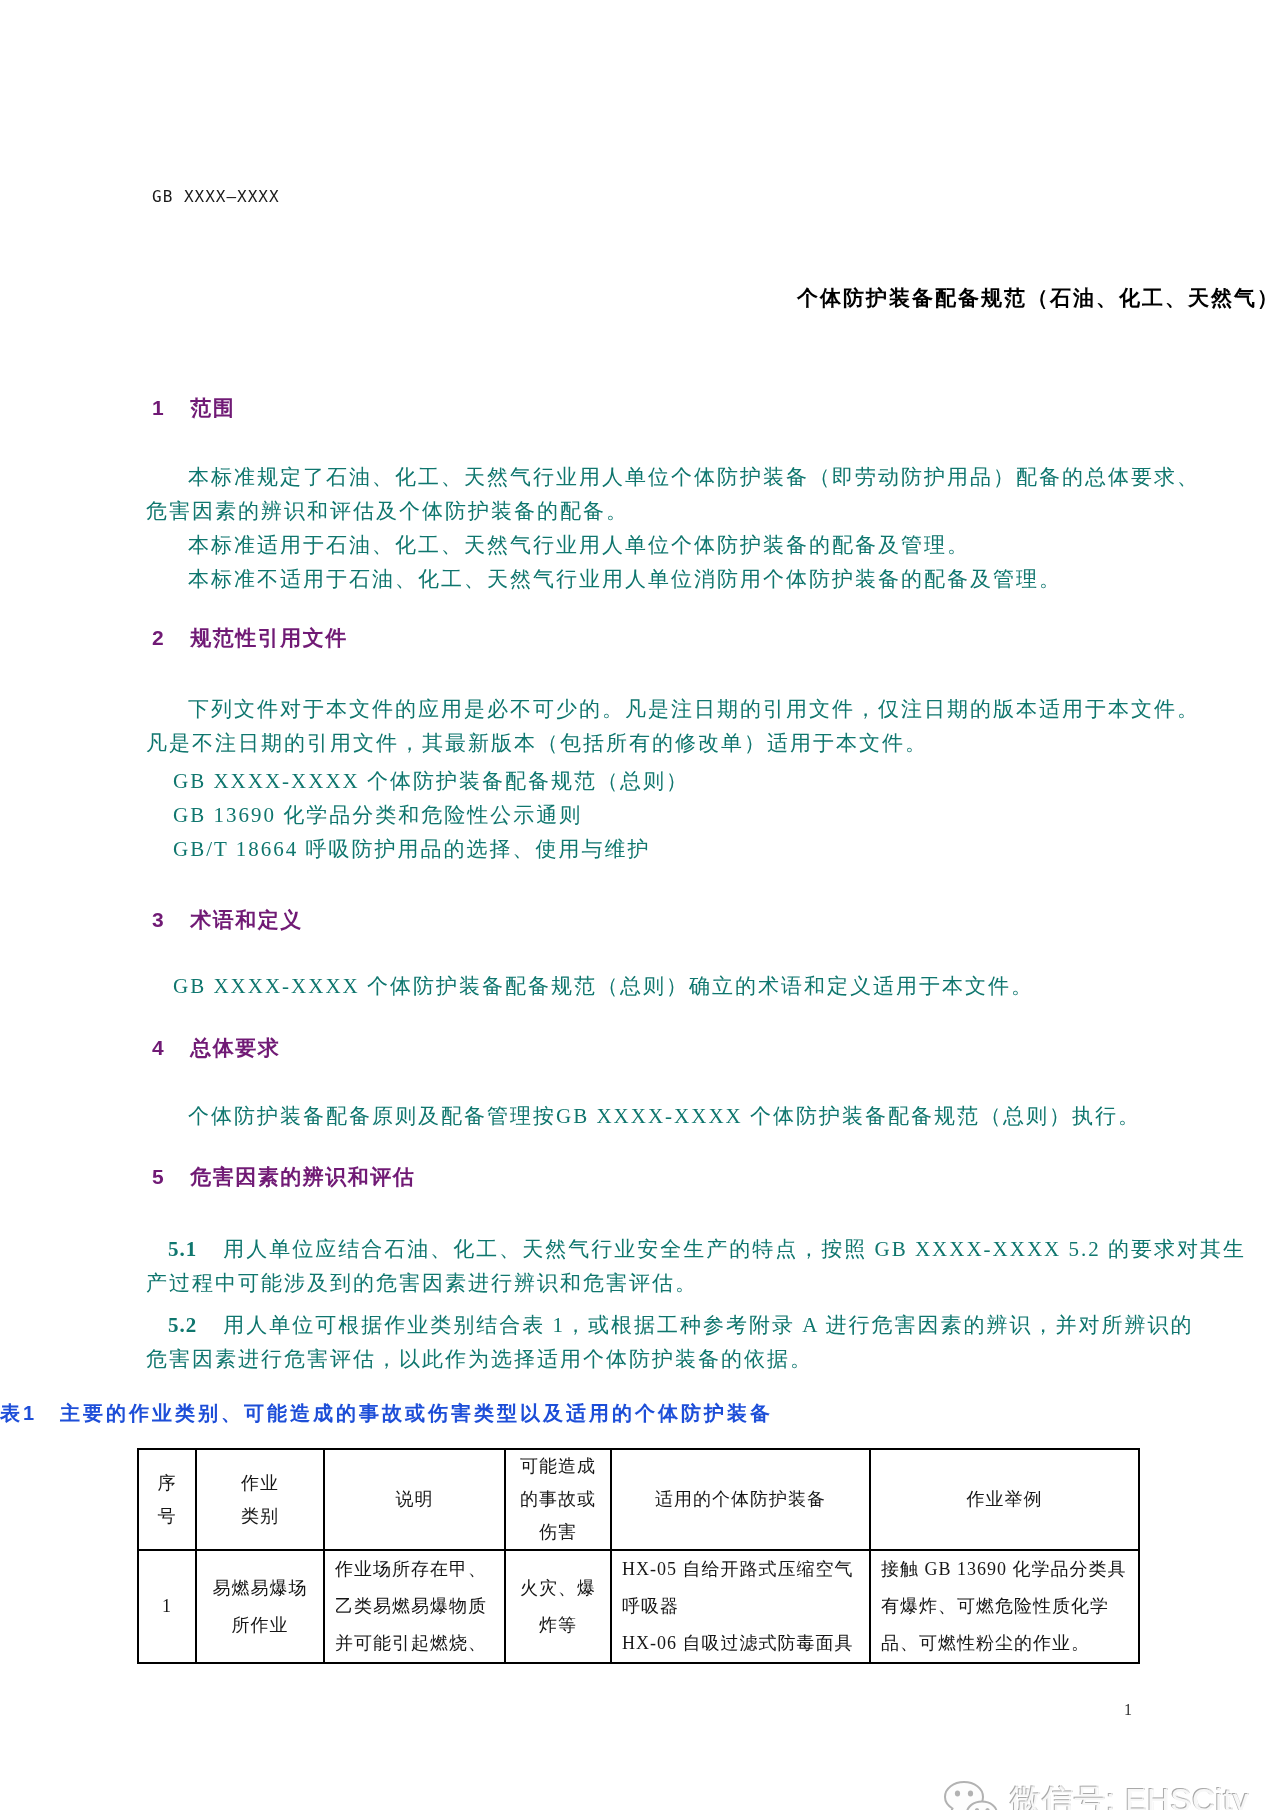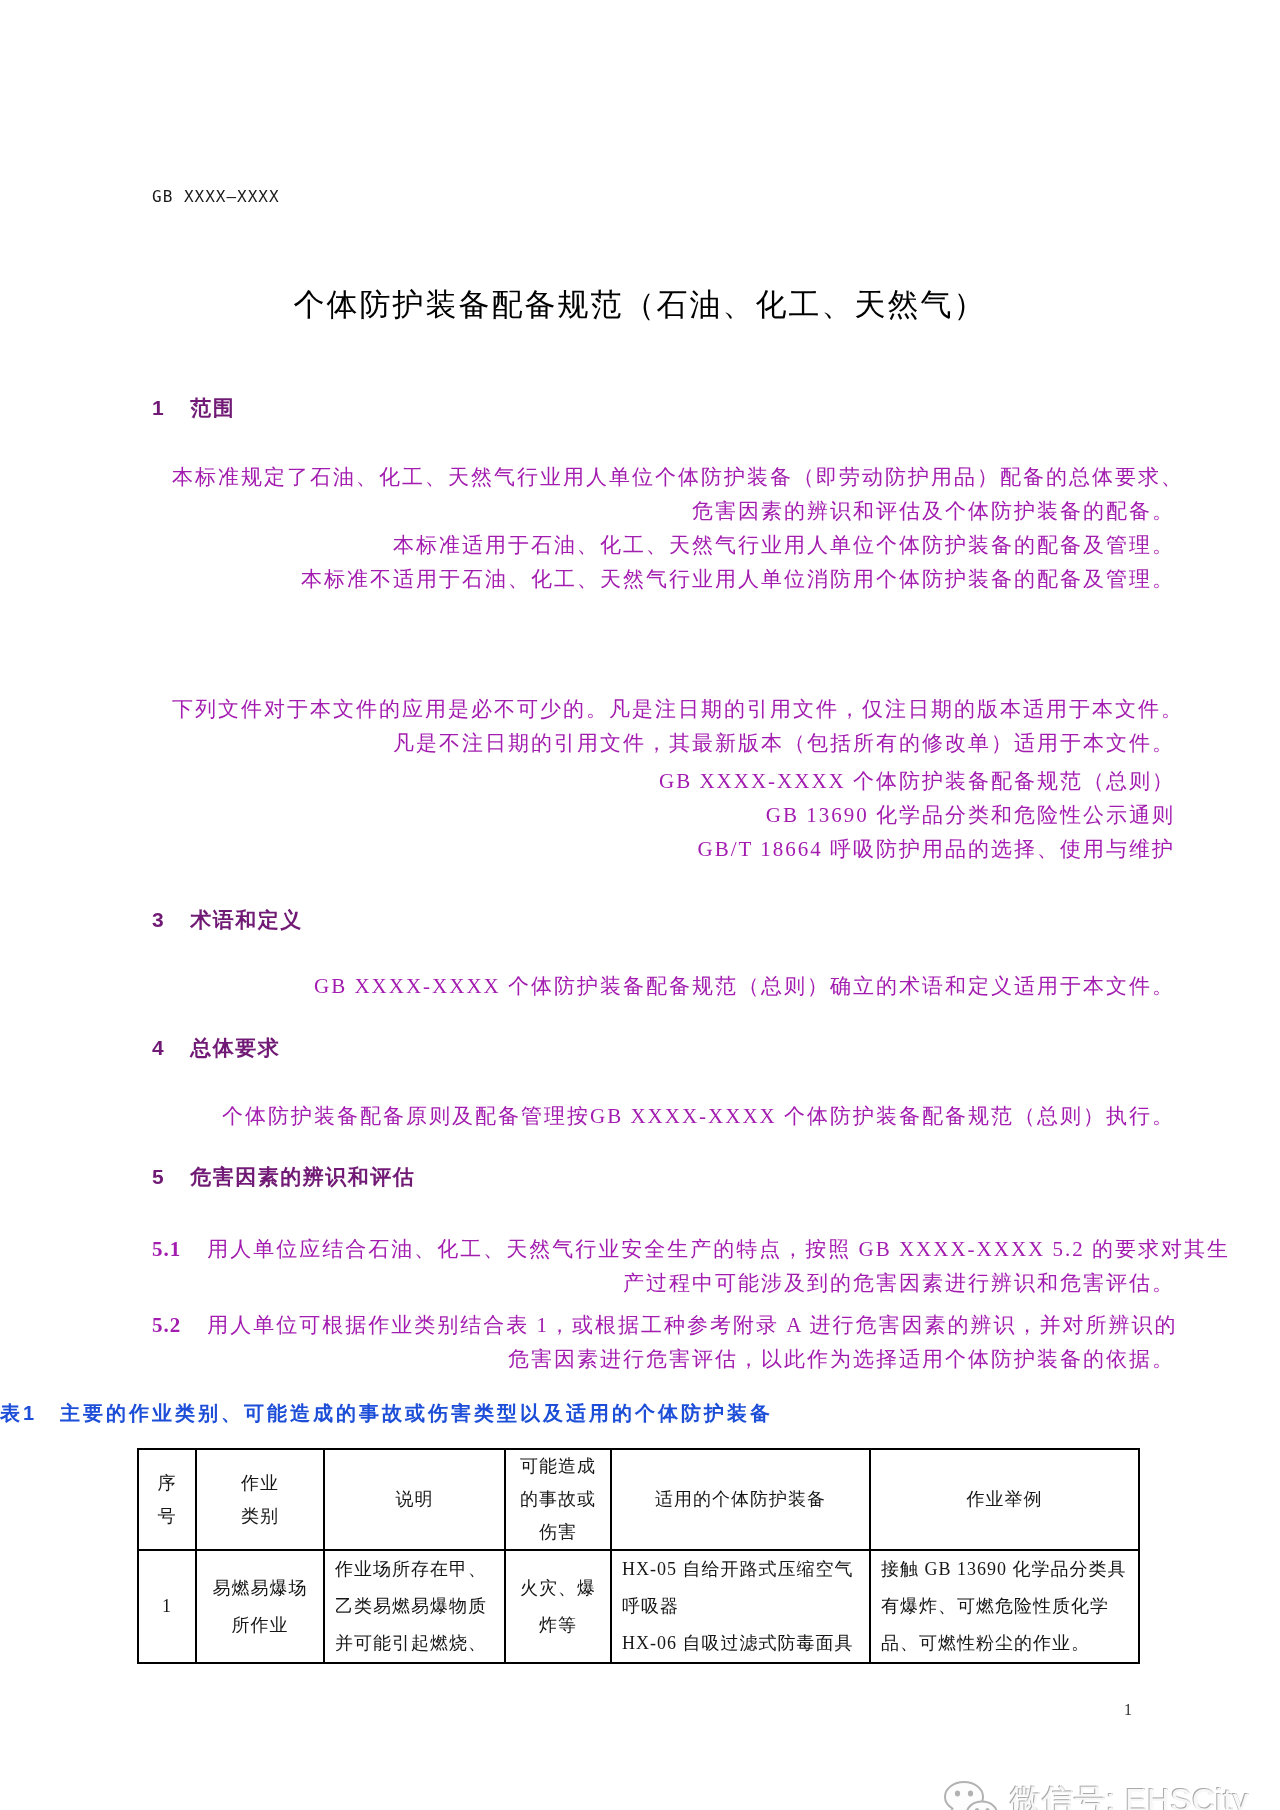--- a/index.html
+++ b/index.html
@@ -8,34 +8,34 @@
     font-family:"Liberation Serif","DejaVu Serif",serif;color:#141414;
     overflow:hidden;
     margin-top:37px;
   }
   .doc-code{
     position:absolute;left:152px;top:150px;
     font-family:"DejaVu Sans Mono","Liberation Mono",monospace;
     font-size:16px;letter-spacing:1px;color:#1a1a1a;
   }
   .doc-title{
-    position:absolute;left:0;width:1280px;top:247px;text-align:center;
-    font-family:"Liberation Sans","DejaVu Sans",sans-serif;
-    font-weight:normal;font-size:31px;letter-spacing:2px;color:#000;
+    position:absolute;left:0;width:1280px;top:247px;text-align:right;
+    font-family:"Liberation Sans","DejaVu Sans",sans-serif;
+    font-weight:bold;font-size:21px;letter-spacing:2px;color:#000;
   }
   .sec-h{
     position:absolute;left:130px;width:1040px;
     font-family:"Liberation Sans","DejaVu Sans",sans-serif;
     font-weight:bold;font-size:21px;letter-spacing:1.5px;line-height:26px;color:#701a75;
   }
   .sec-h .h-num{display:inline-block;margin-left:22px;}
   .sec-h .h-txt{margin-left:25px;}
   .para{
-    position:absolute;left:130px;width:1045px;
-    font-size:21px;letter-spacing:2px;line-height:34px;color:#a21caf;text-align:right;
+    position:absolute;left:146px;width:1045px;
+    font-size:21px;letter-spacing:2px;line-height:34px;color:#0f766e;
   }
   .para .line{white-space:nowrap;}
   .para .ind{padding-left:42px;}
   .para .ref{padding-left:27px;}
   .clause .c-num{display:inline-block;margin-left:22px;margin-right:26px;letter-spacing:1px;font-weight:bold;}
   .tbl-caption{
     position:absolute;left:0;width:1280px;top:1363px;
     font-family:"Liberation Sans","DejaVu Sans",sans-serif;
     font-weight:bold;font-size:20px;letter-spacing:3px;color:#1d4ed8;
   }
@@ -83,20 +83,23 @@
   <div class="sec-h" style="top:358px">
     <span class="h-num">1</span><span class="h-txt">范围</span>
   </div>
   <div class="para" style="top:423px">
     <div class="line ind">本标准规定了石油、化工、天然气行业用人单位个体防护装备（即劳动防护用品）配备的总体要求、</div>
     <div class="line">危害因素的辨识和评估及个体防护装备的配备。</div>
     <div class="line ind">本标准适用于石油、化工、天然气行业用人单位个体防护装备的配备及管理。</div>
     <div class="line ind">本标准不适用于石油、化工、天然气行业用人单位消防用个体防护装备的配备及管理。</div>
   </div>
 
+  <div class="sec-h" style="top:588px">
+    <span class="h-num">2</span><span class="h-txt">规范性引用文件</span>
+  </div>
   <div class="para" style="top:655px">
     <div class="line ind">下列文件对于本文件的应用是必不可少的。凡是注日期的引用文件，仅注日期的版本适用于本文件。</div>
     <div class="line">凡是不注日期的引用文件，其最新版本（包括所有的修改单）适用于本文件。</div>
   </div>
   <div class="para" style="top:727px">
     <div class="line ref">GB XXXX-XXXX 个体防护装备配备规范（总则）</div>
     <div class="line ref">GB 13690 化学品分类和危险性公示通则</div>
     <div class="line ref">GB/T 18664 呼吸防护用品的选择、使用与维护</div>
   </div>
 

